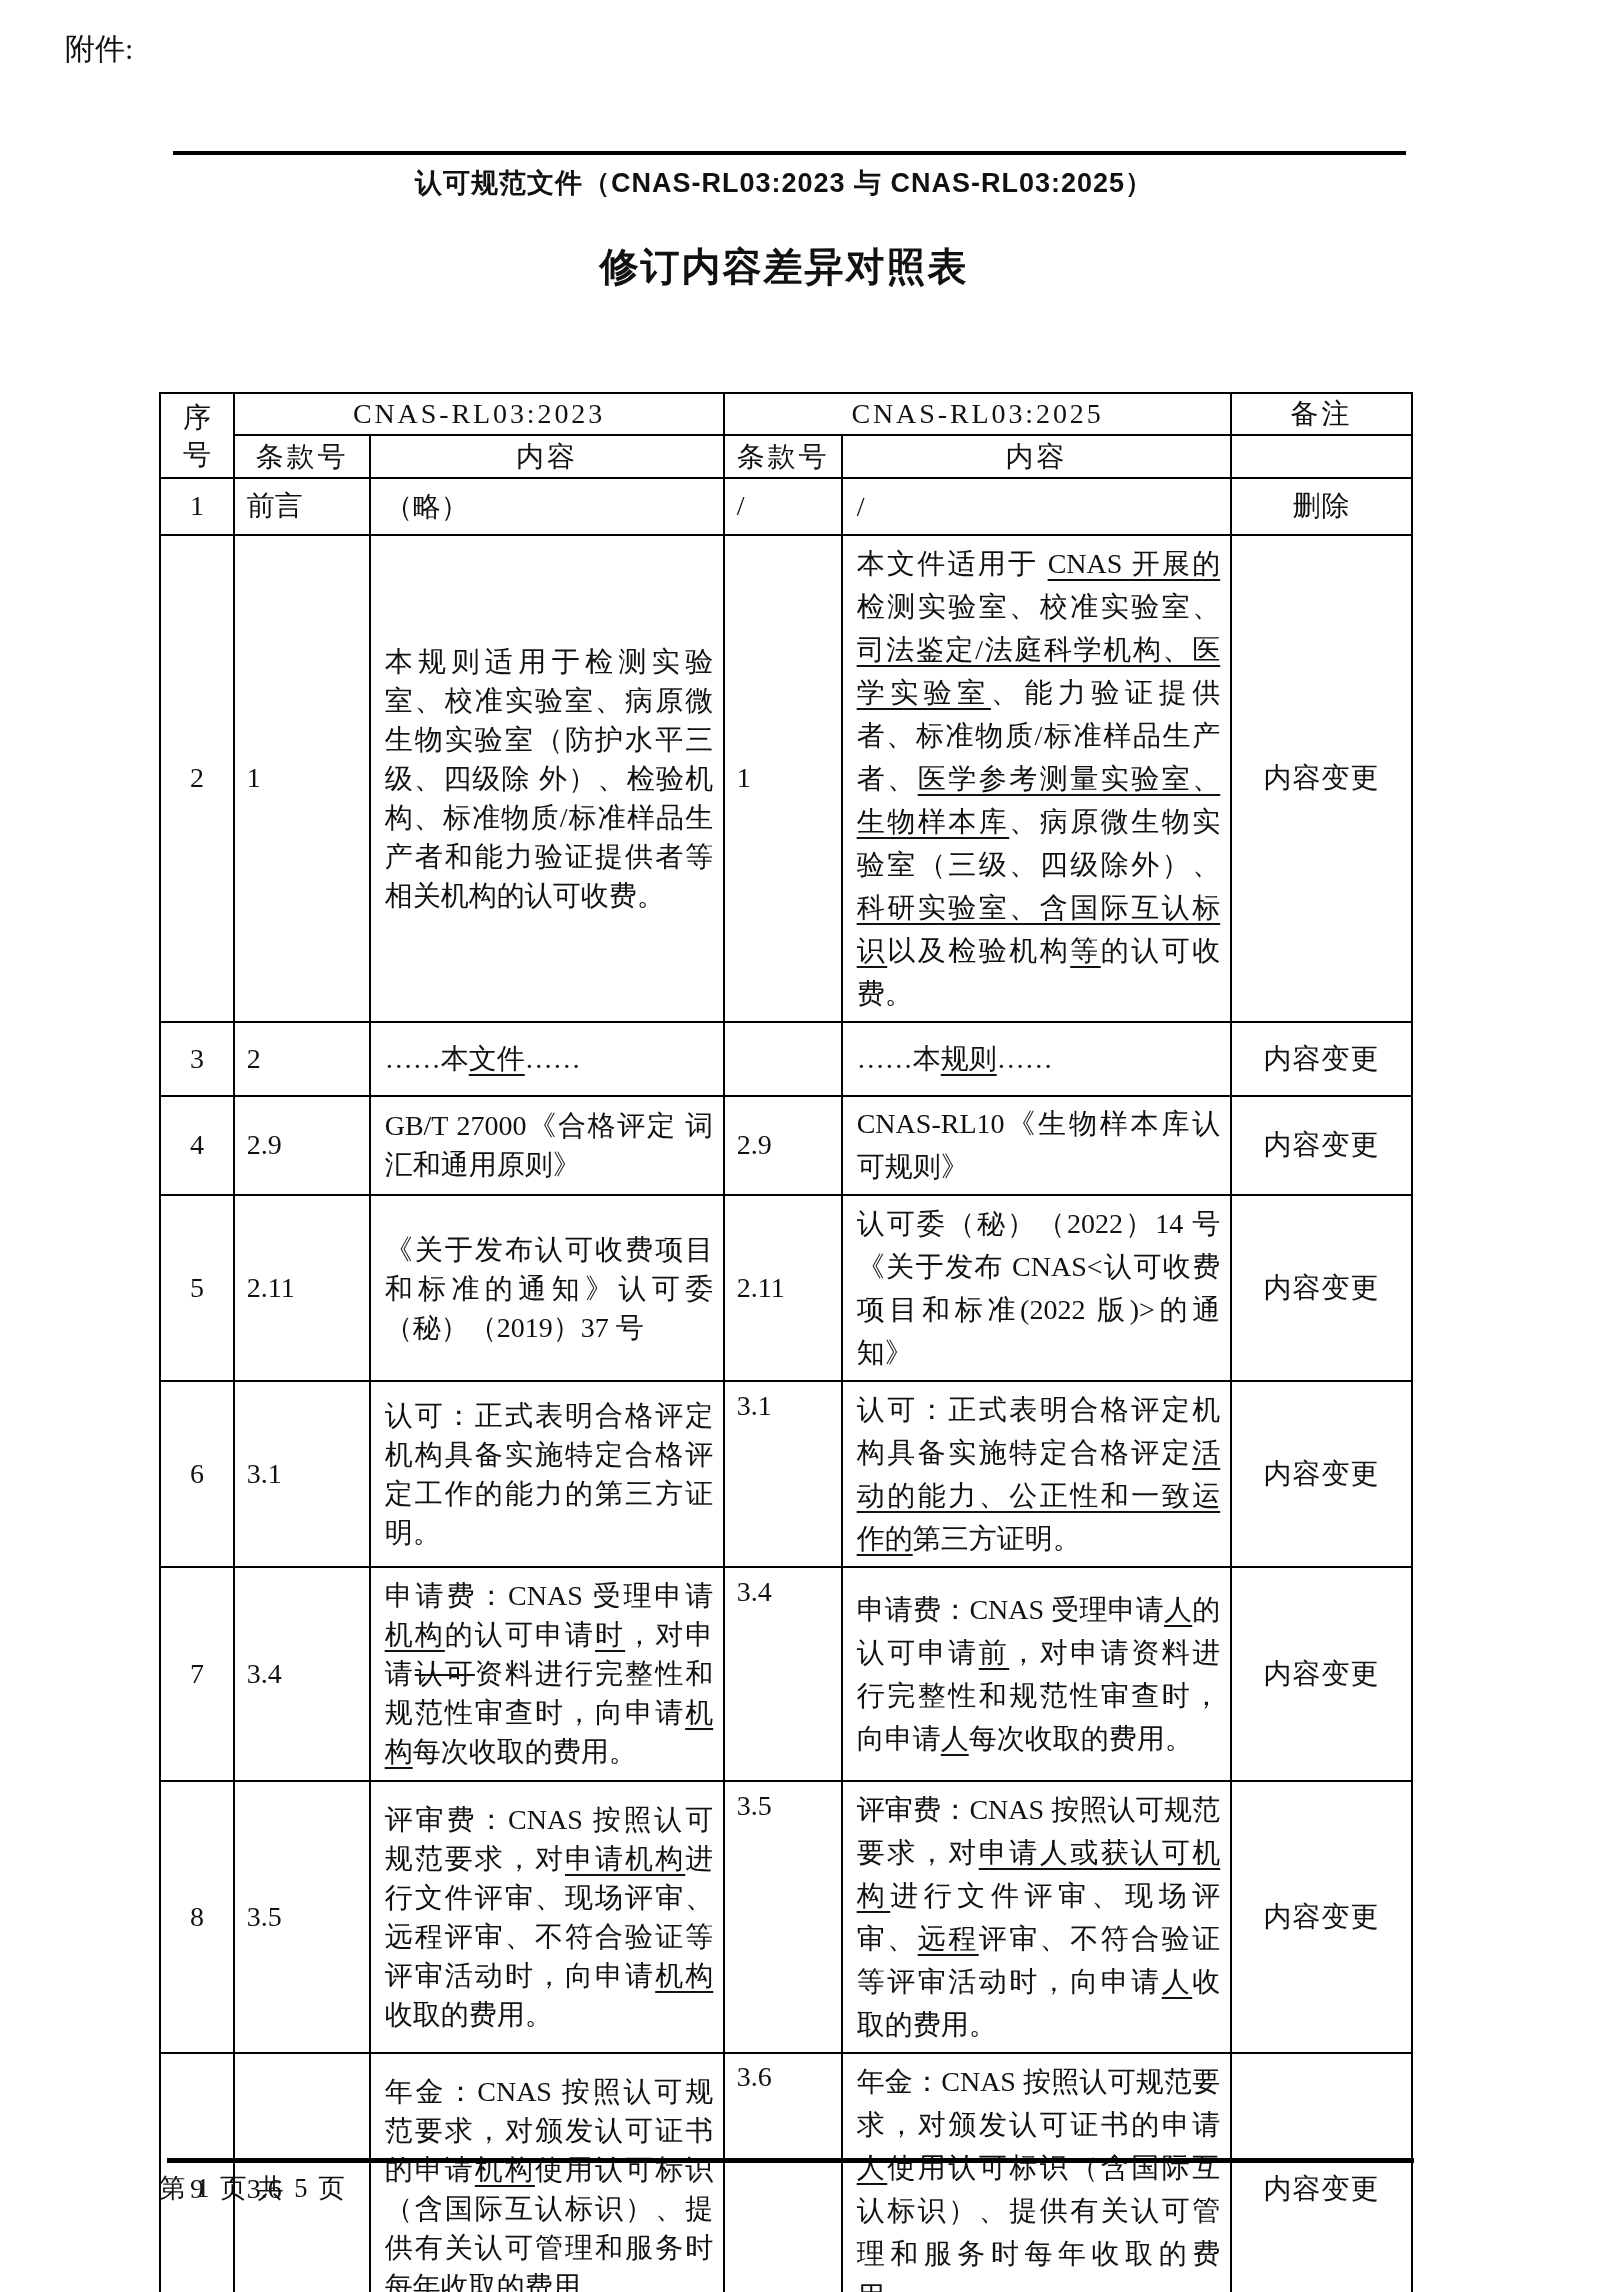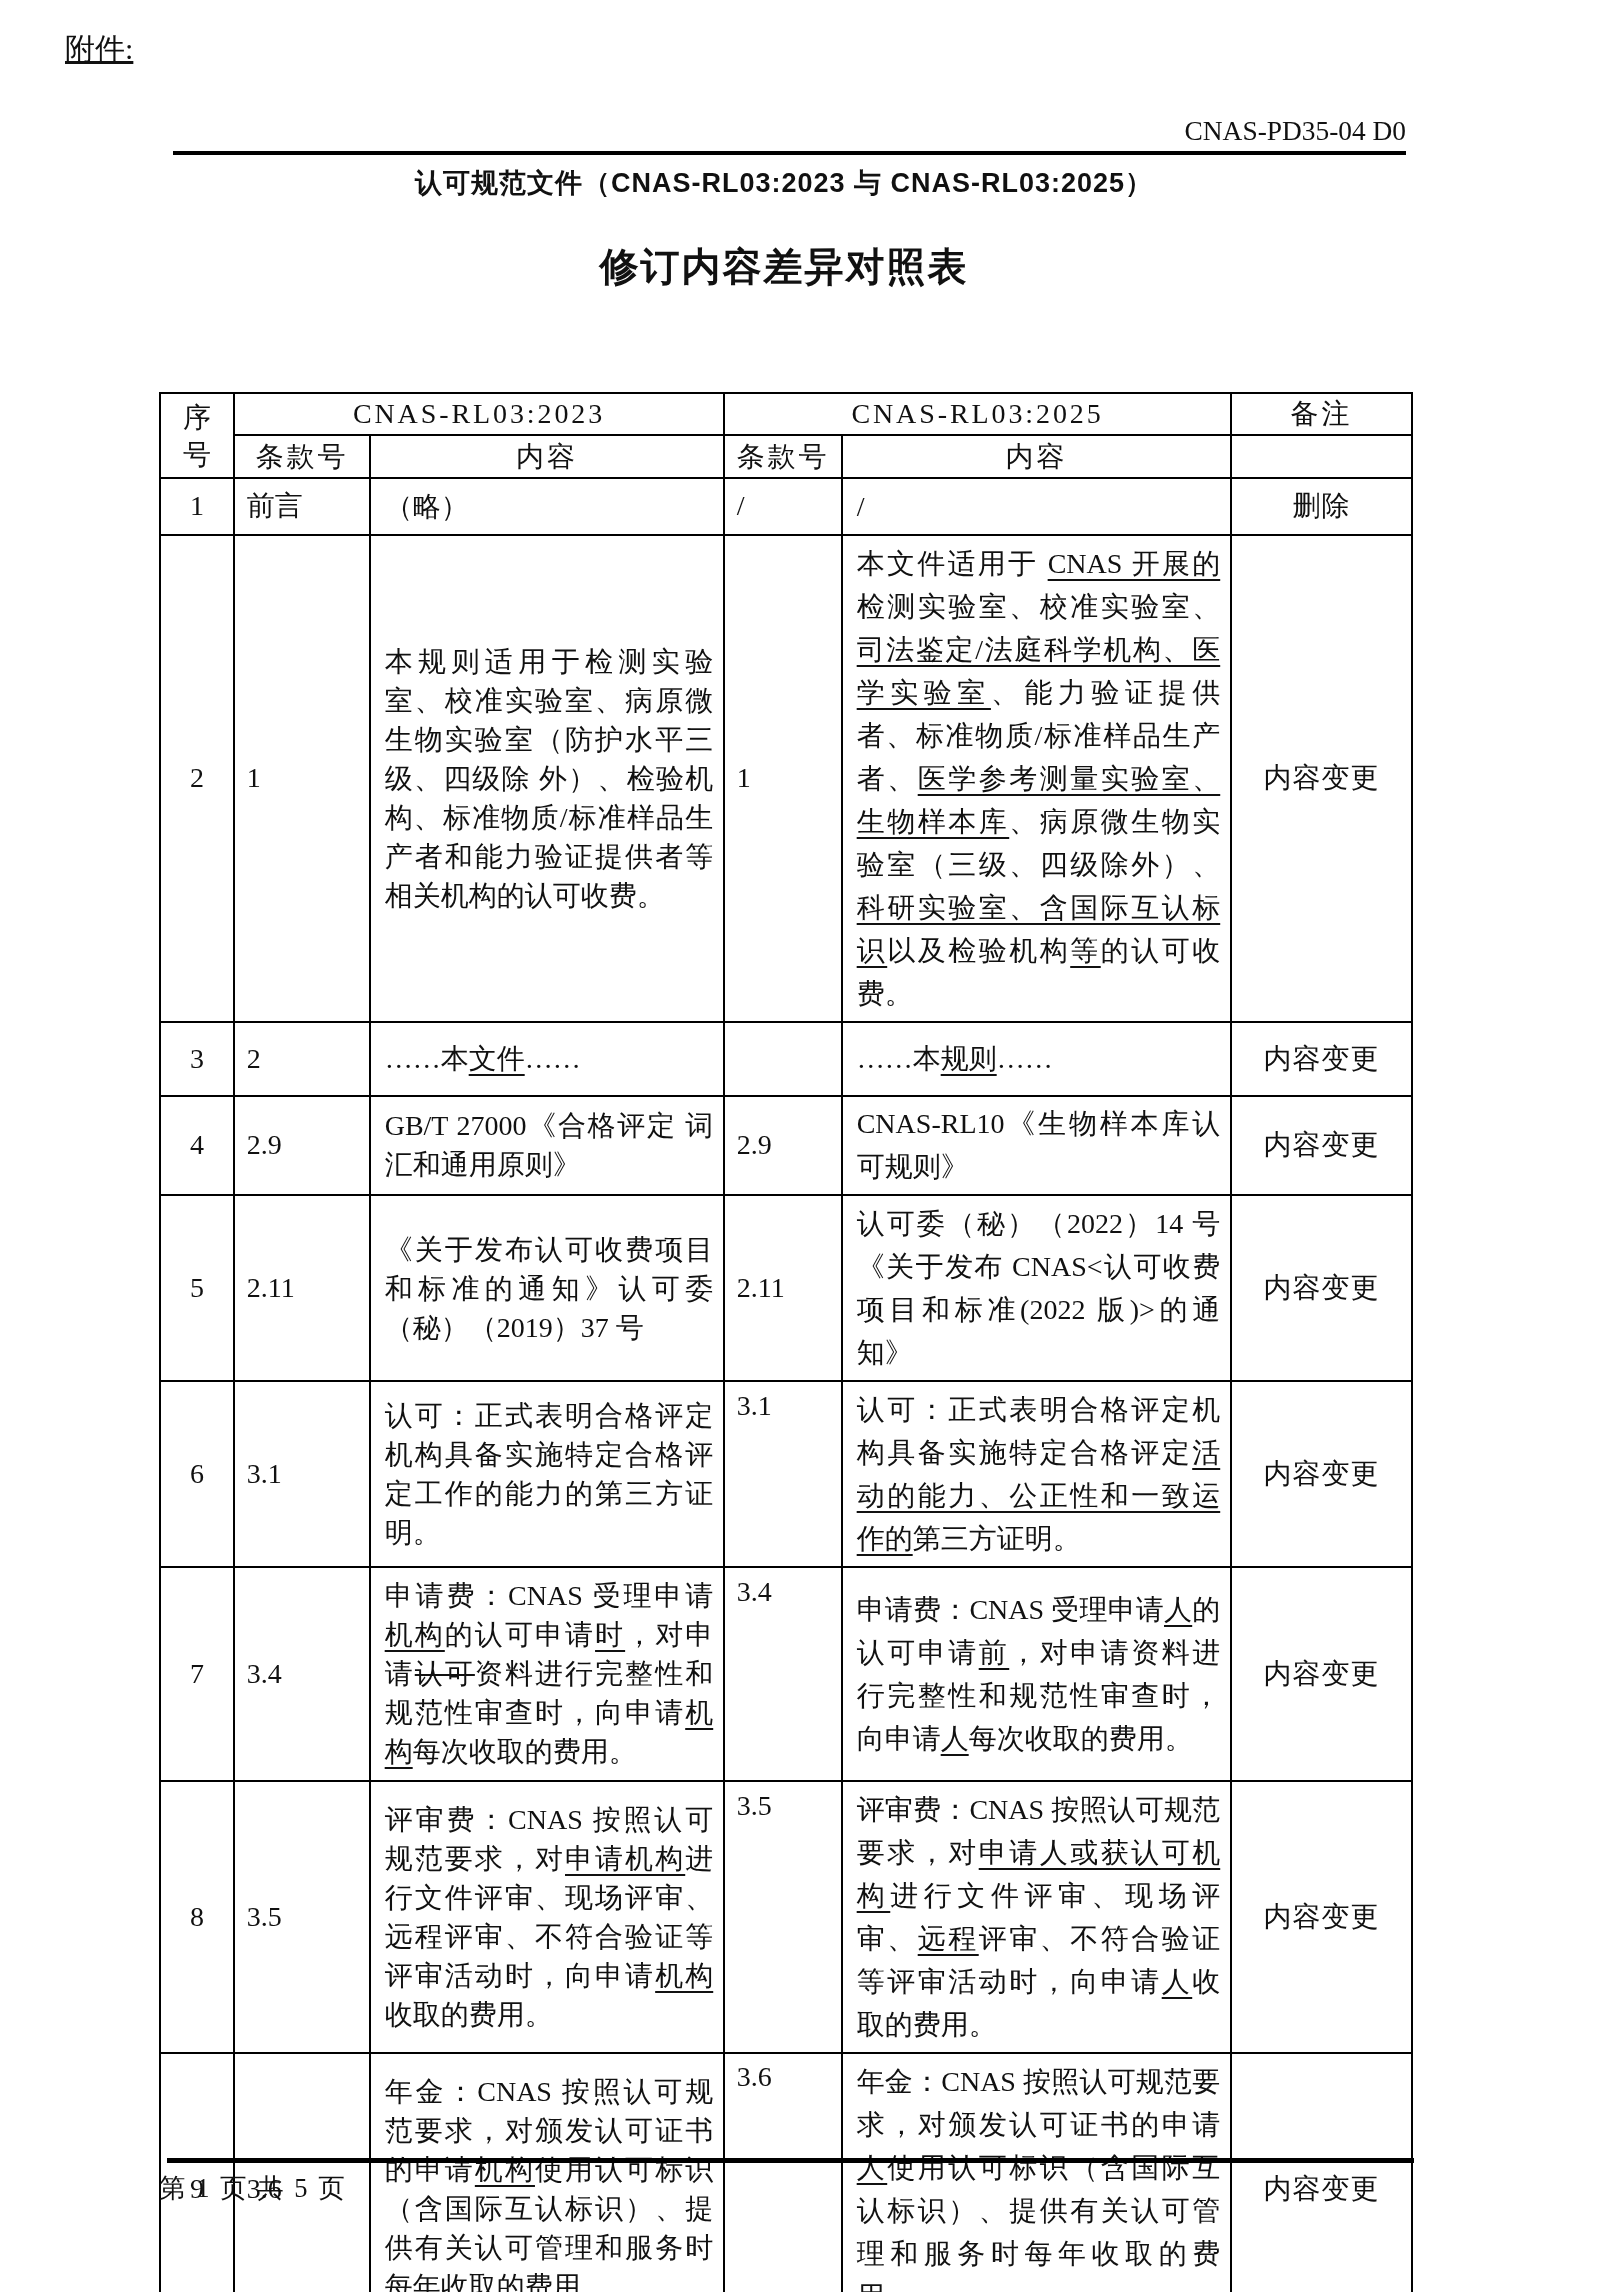--- a/index.html
+++ b/index.html
@@ -1,21 +1,21 @@
 <!DOCTYPE html>
 <html><head>
 <meta charset="utf-8">
 <style>
   html,body{margin:0;padding:0;background:#888;}
   #page{
     position:relative; width:1621px; height:2293px; background:#ffffff;
     font-family:"Liberation Serif","DejaVu Serif",serif; color:#111;
     overflow:hidden;
   }
-  .attachment{position:absolute; left:65px; top:29px; font-size:30px;text-decoration:underline;}
+  .attachment{position:absolute; left:65px; top:29px; font-size:30px;}
   .doc-code{position:absolute; top:116px; left:159px; width:1247px; text-align:right; font-size:27.4px;}
   .header-rule{position:absolute; left:173px; top:151px; width:1233px; height:3.9px; background:#000;}
   .title-wrap{position:absolute; left:98px; top:167px; width:1372px; text-align:center;
     font-family:"Liberation Sans","DejaVu Sans",sans-serif; font-weight:700;}
   .title-line1{font-size:27px; line-height:1.2; letter-spacing:1px;}
   .title-line2{font-size:39px; margin-top:41px; letter-spacing:2px;}
   table.diff{
     position:absolute; left:159px; top:392px; width:1253px;
     border-collapse:collapse; table-layout:fixed;
     border:2.9px solid #000; font-size:28px;
@@ -46,21 +46,20 @@
   u{text-decoration:underline; text-decoration-thickness:2px; text-underline-offset:5.9px;}
   s{text-decoration:line-through; text-decoration-thickness:2px;}
   .footer-rule{position:absolute; left:167px; top:2158px; width:1247px; height:4.9px; background:#000;}
   .footer-text{position:absolute; left:159px; top:2170px; width:1465px; text-align:left; font-size:26.5px; letter-spacing:2px;}
 </style>
 </head>
 <body>
 
 <div id="page">
   <div class="attachment">附件:</div>
-  <div class="doc-code">CNAS-PD35-04 D0</div>
   <div class="header-rule"></div>
   <div class="title-wrap">
     <div class="title-line1">认可规范文件（CNAS-RL03:2023 与 CNAS-RL03:2025）</div>
     <div class="title-line2">修订内容差异对照表</div>
   </div>
 
   <table class="diff">
     <colgroup>
       <col class="c1">
         <col class="c2">

